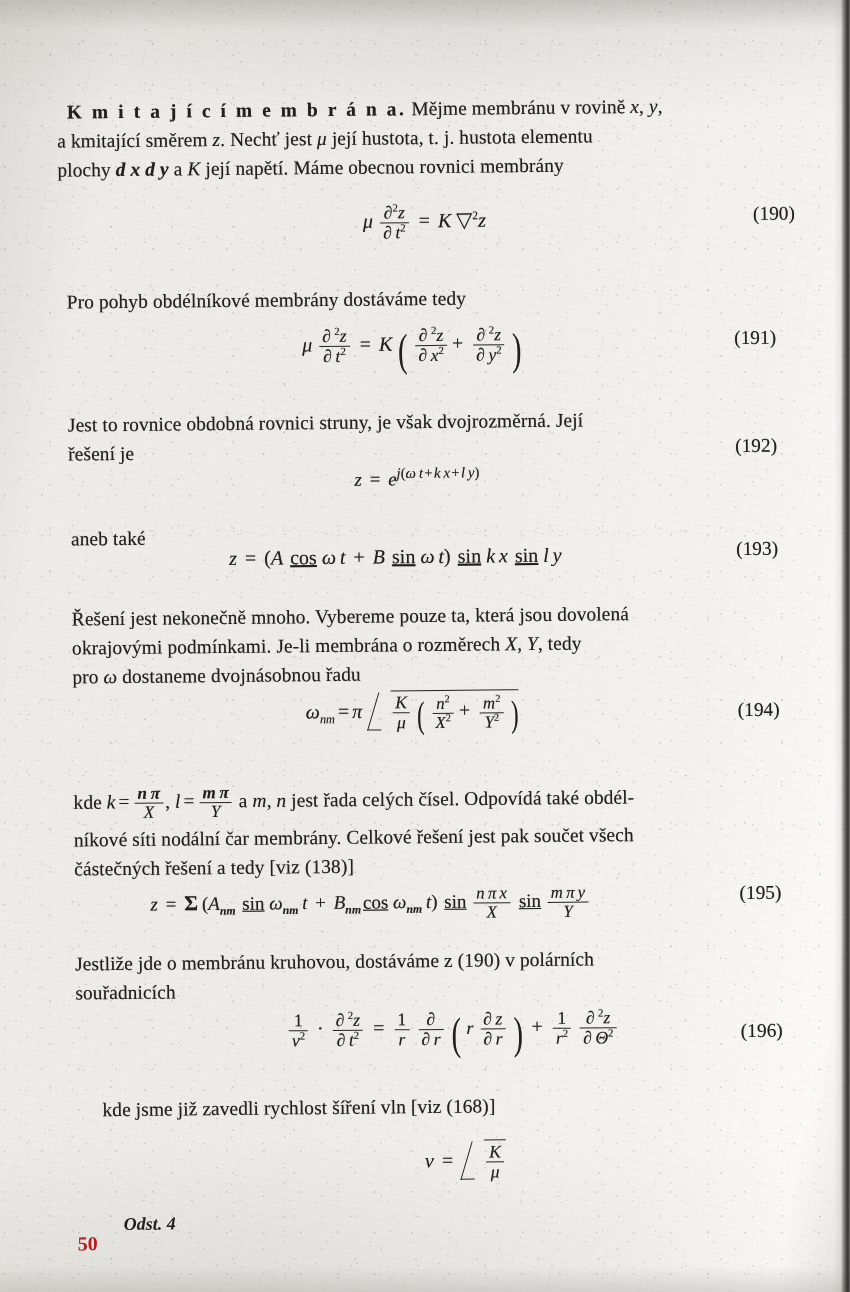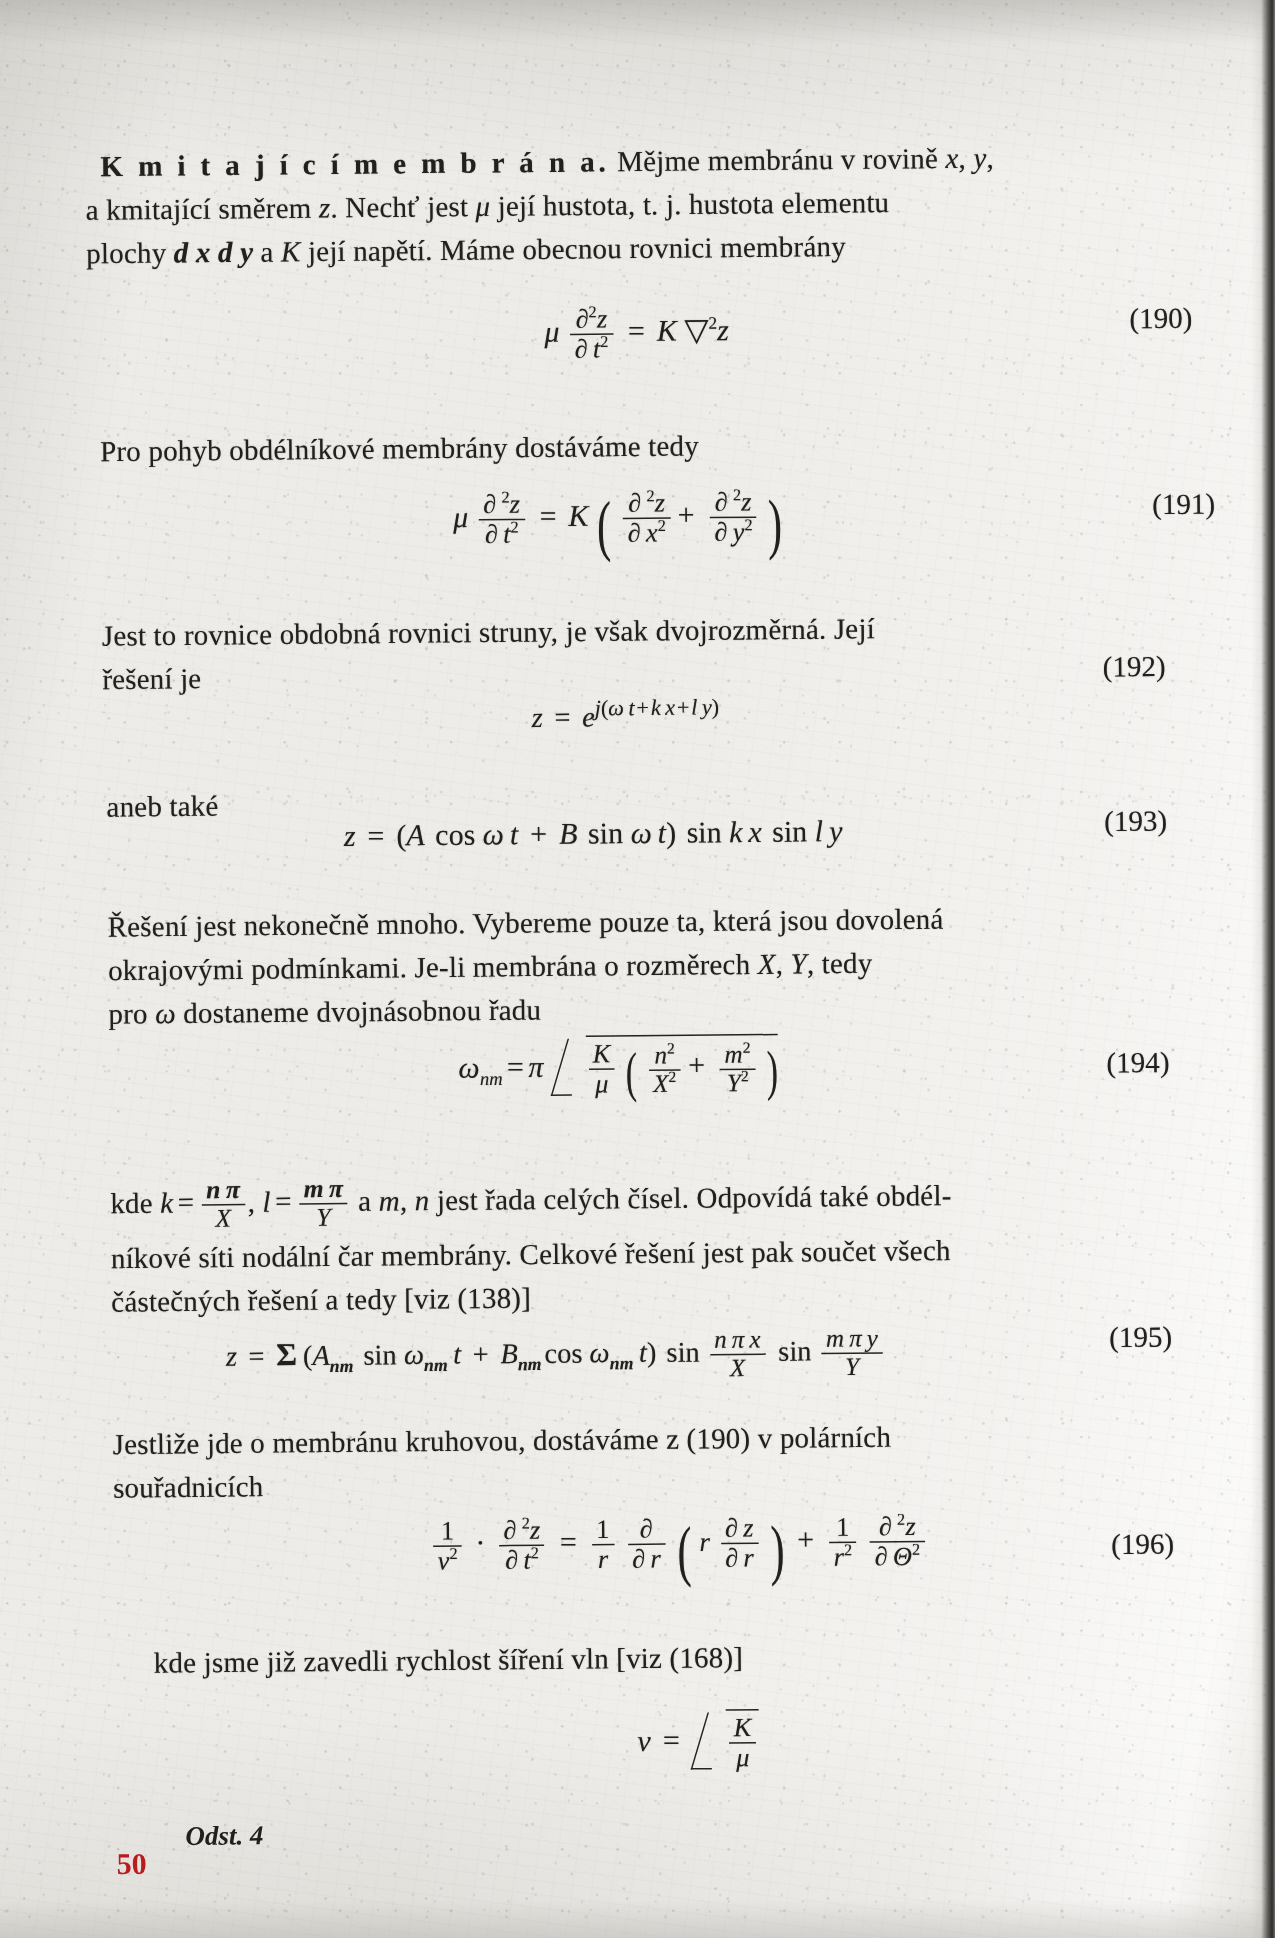--- a/index.html
+++ b/index.html
@@ -199,21 +199,21 @@
     border-bottom: 1.5px solid #24241f;
     transform: skewX(-17deg);
   }
   .radical > .vinc {
     display: block;
     border-top: 1.6px solid #24241f;
     padding-top: 2px;
   }
 
   .op { padding: 0 3px; }
-  .fn { font-style: normal; padding-left: 2px; }
+  .fn { font-style: normal; padding-left: 2px; text-decoration: underline; }
 
   .footer-num {
     position: absolute;
     font-weight: 700;
     font-size: 20px;
     color: #b91c1c;
   }
   .footer-sec {
     position: absolute;
     font-style: italic;
@@ -268,21 +268,21 @@
       <span class="frac">
         <span class="num">∂ <sup>2</sup><i>z</i></span>
         <span class="den">∂ <i>x</i><sup>2</sup></span>
       </span><span class="op">+</span>
       <span class="frac">
         <span class="num">∂ <sup>2</sup><i>z</i></span>
         <span class="den">∂ <i>y</i><sup>2</sup></span>
       </span>
       <span class="paren-big">)</span>
     </div>
-    <div class="eqnum" style="left:737px; top:330px;margin-left:34px;">(191)</div>
+    <div class="eqnum" style="left:737px; top:330px;">(191)</div>
 
     <div class="blk para" style="left:70px; top:407px; width:760px;">Jest to rovnice obdobná rovnici struny, je však dvojrozměrná. Její</div>
     <div class="blk para" style="left:70px; top:436px; width:760px;">řešení je</div>
 
     <div class="eq" style="left:356px; top:468px; font-size:19px;">
       <i>z</i> <span class="op">=</span> <i>e</i><sup style="font-size:.78em;"><i>j</i>(<i>ω t</i> + <i>k x</i> + <i>l y</i>)</sup>
     </div>
     <div class="eqnum" style="left:737px; top:438px;">(192)</div>
 
     <div class="blk para" style="left:72px; top:521px; width:700px;">aneb také</div>

